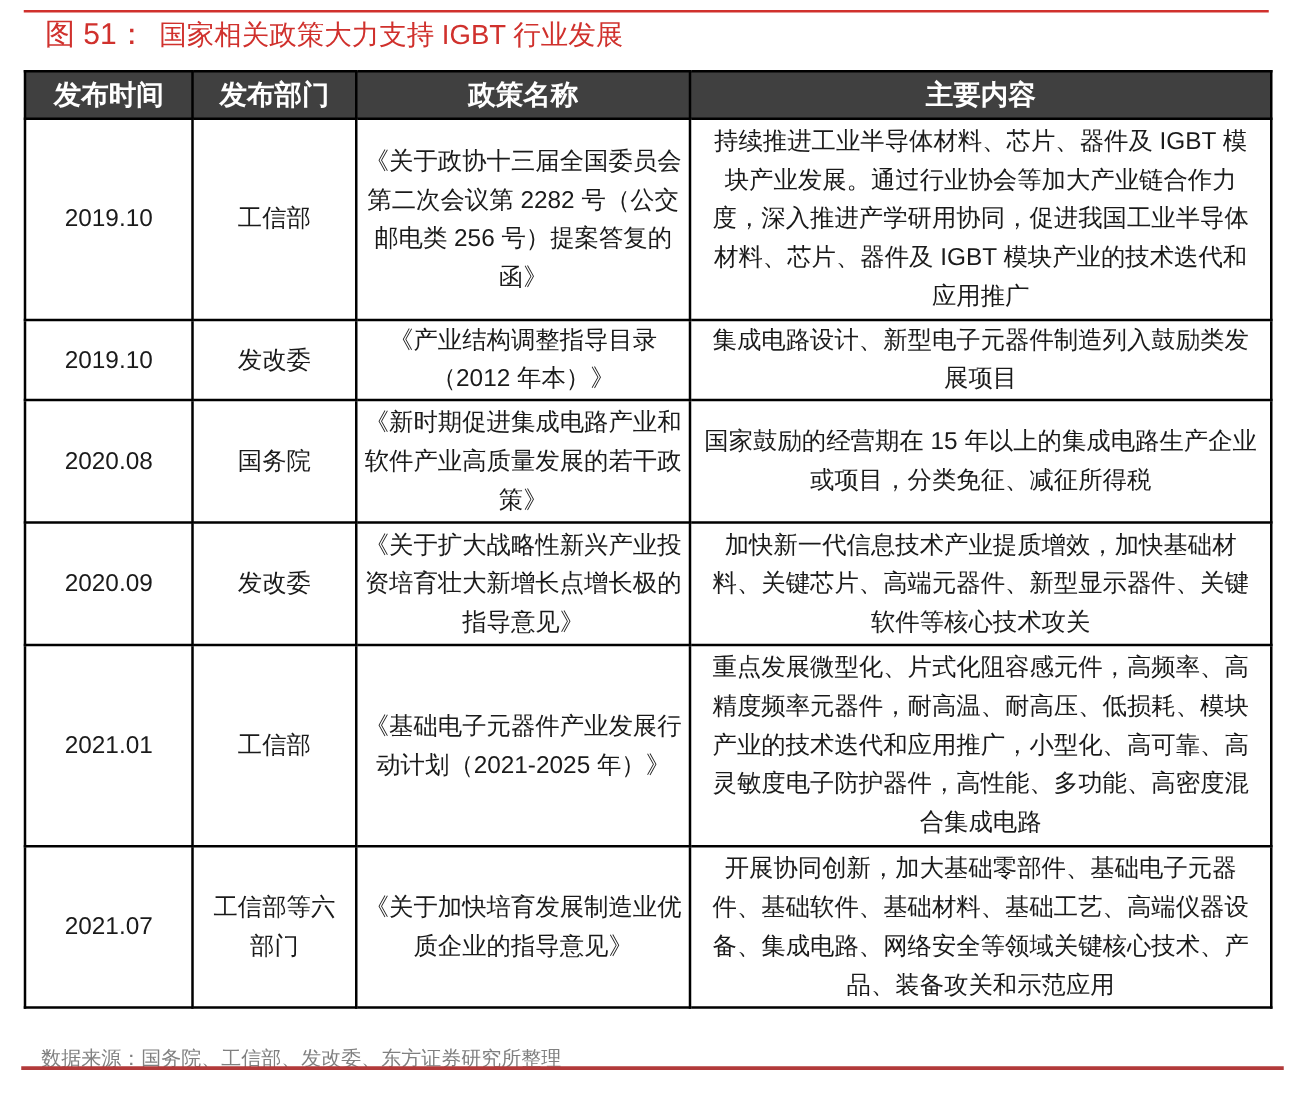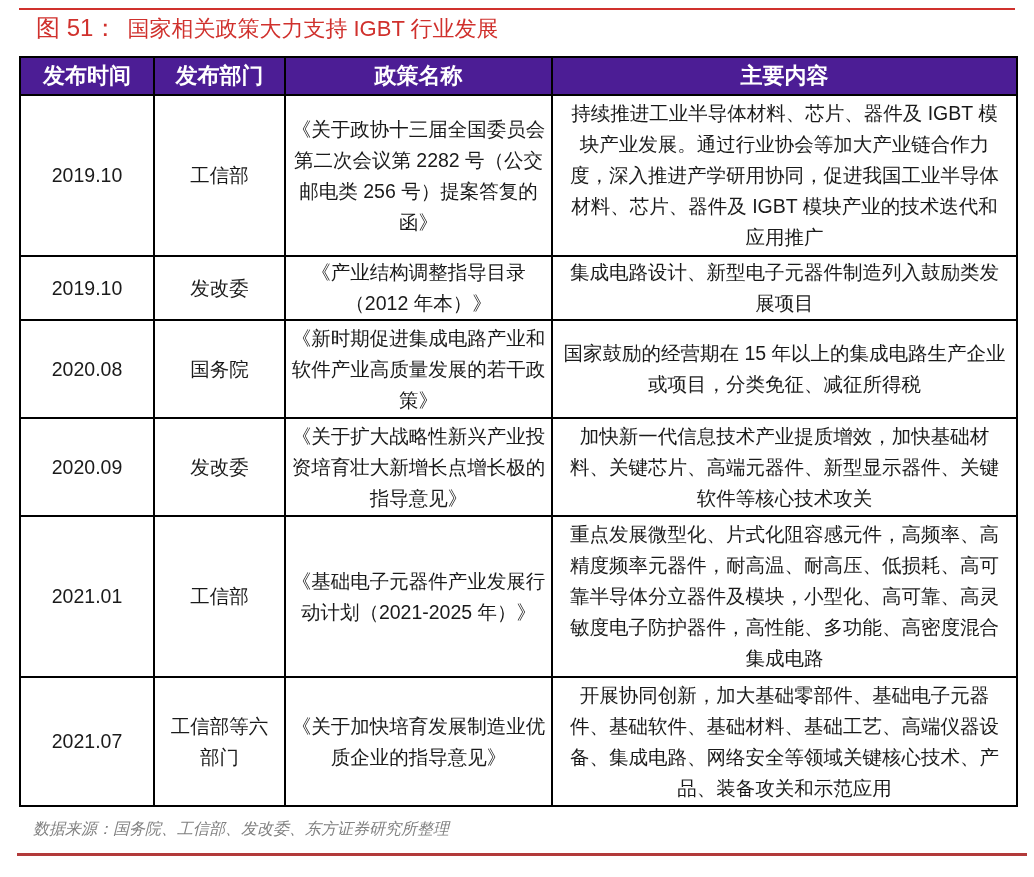--- a/index.html
+++ b/index.html
@@ -51,21 +51,21 @@
     table.policy-table th,
     table.policy-table td {
       border: 2px solid #000000;
       text-align: center;
       vertical-align: middle;
       padding: 0 8px;
       font-size: 19.5px;
       line-height: 31px;
     }
     table.policy-table th {
-      background: #4c1d95;
+      background: #404040;
       color: #ffffff;
       font-weight: bold;
       font-size: 22px;
       height: 36px;
       line-height: 36px;
       padding: 0;
     }
     table.policy-table td.col-date,
     table.policy-table td.col-dept {
       font-size: 19.5px;
@@ -73,26 +73,25 @@
     table.policy-table td.col-name {
       padding: 0 4px;
     }
     table.policy-table td.col-content {
       padding: 0 10px;
       margin-left: 25px;
     }
     .source-note {
       position: absolute;
       left: 33px;
-      top: 818px;
+      top: 837px;
       font-size: 16px;
       line-height: 22px;
       color: #808080;
       white-space: nowrap;
-      font-style: italic;
     }
     .bottom-rule {
       position: absolute;
       left: 17px;
       top: 853px;
       width: 1010px;
       height: 3px;
       background: #b23a3a;
     }
   </style>
@@ -142,21 +141,21 @@
     <tr style="height:98px">
       <td class="col-date">2020.09</td>
       <td class="col-dept">发改委</td>
       <td class="col-name">《关于扩大战略性新兴产业投资培育壮大新增长点增长极的指导意见》</td>
       <td class="col-content">加快新一代信息技术产业提质增效，加快基础材料、关键芯片、高端元器件、新型显示器件、关键软件等核心技术攻关</td>
     </tr>
     <tr style="height:161px">
       <td class="col-date">2021.01</td>
       <td class="col-dept">工信部</td>
       <td class="col-name">《基础电子元器件产业发展行动计划（2021-2025 年）》</td>
-      <td class="col-content">重点发展微型化、片式化阻容感元件，高频率、高精度频率元器件，耐高温、耐高压、低损耗、高可靠半导体分立器件及模块，小型化、高可靠、高灵敏度电子防护器件，高性能、多功能、高密度混合集成电路</td>
+      <td class="col-content">重点发展微型化、片式化阻容感元件，高频率、高精度频率元器件，耐高温、耐高压、低损耗、模块产业的技术迭代和应用推广，小型化、高可靠、高灵敏度电子防护器件，高性能、多功能、高密度混合集成电路</td>
     </tr>
     <tr style="height:129px">
       <td class="col-date">2021.07</td>
       <td class="col-dept">工信部等六部门</td>
       <td class="col-name">《关于加快培育发展制造业优质企业的指导意见》</td>
       <td class="col-content">开展协同创新，加大基础零部件、基础电子元器件、基础软件、基础材料、基础工艺、高端仪器设备、集成电路、网络安全等领域关键核心技术、产品、装备攻关和示范应用</td>
     </tr>
   </tbody>
 </table>
 

